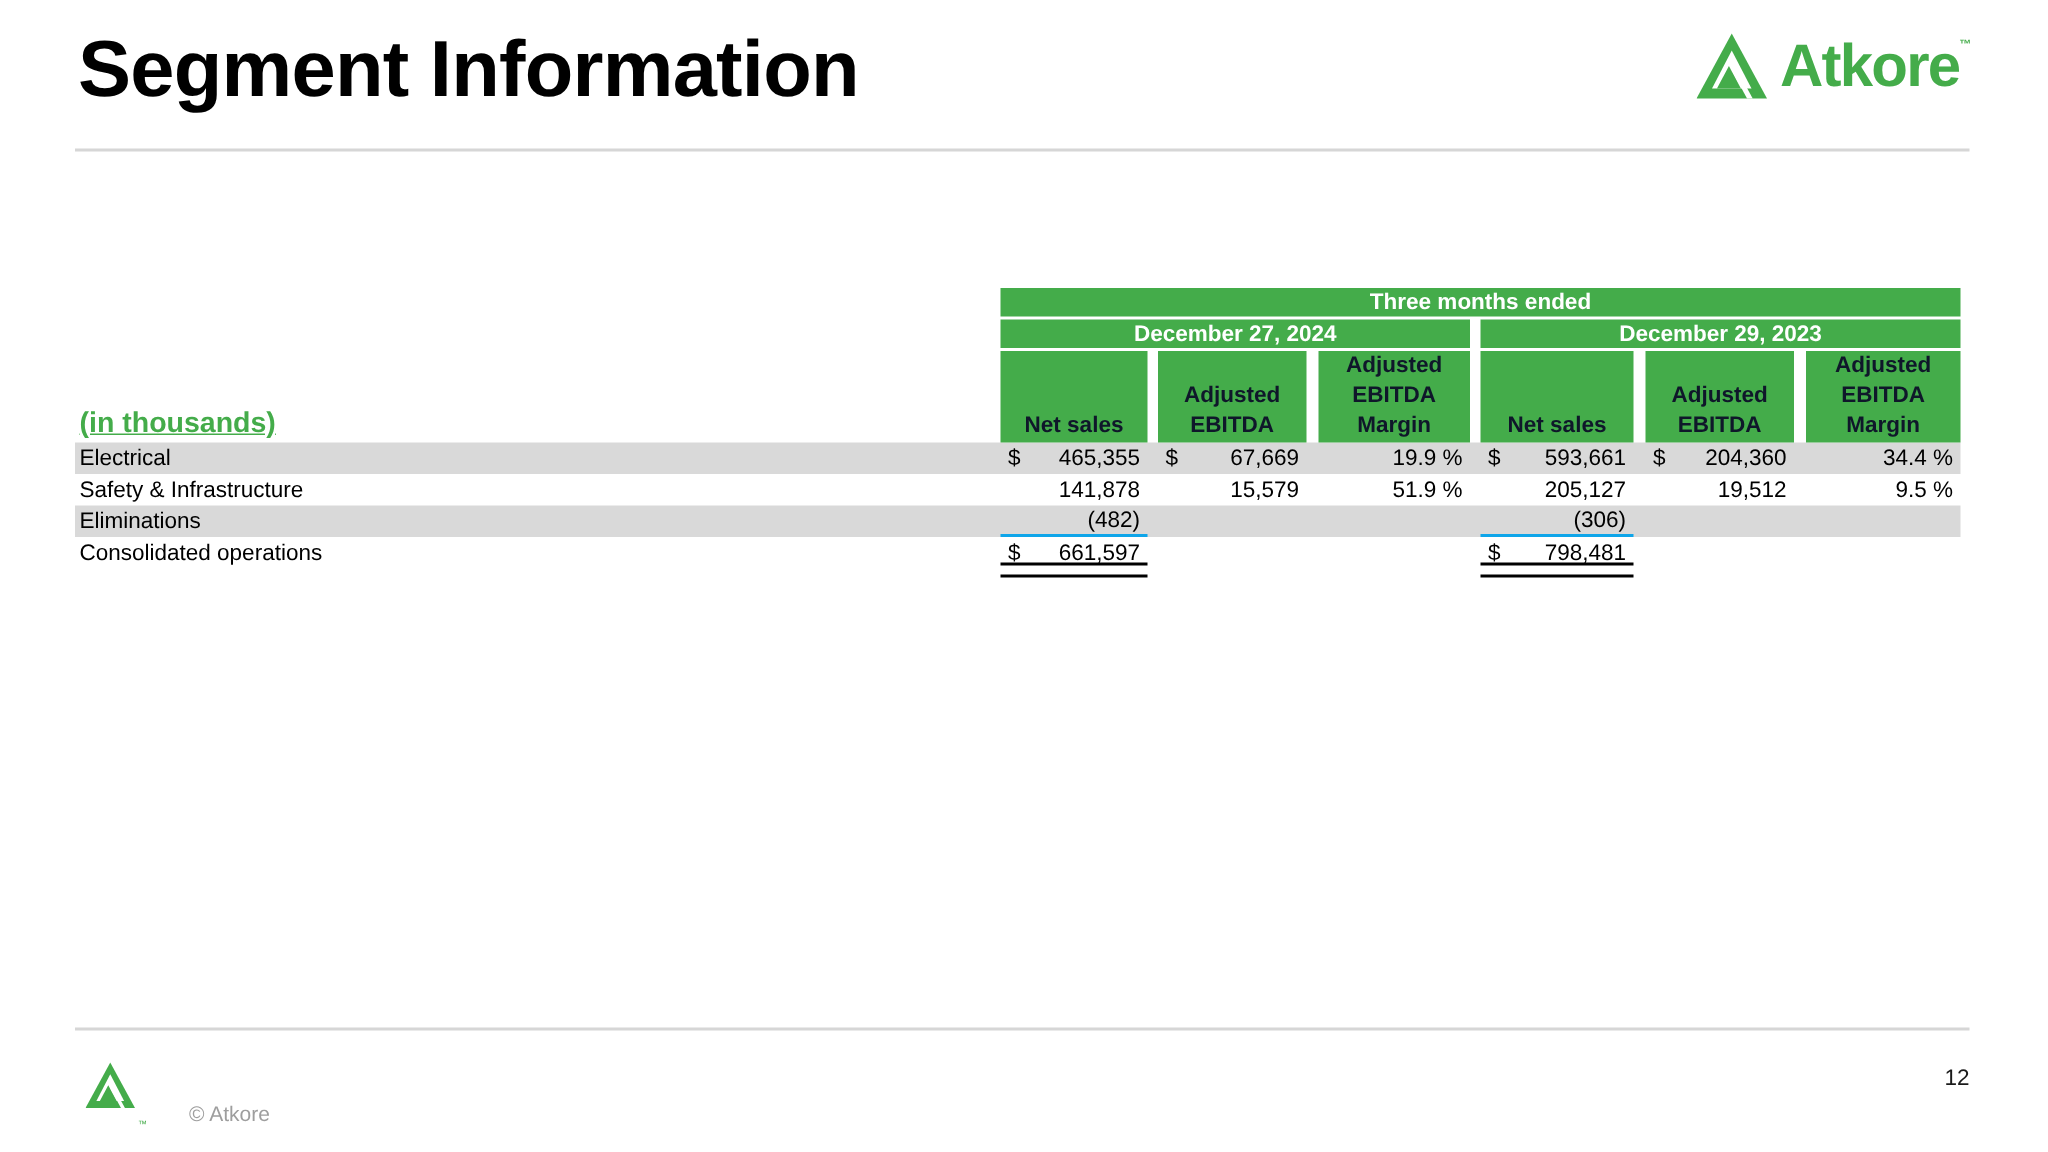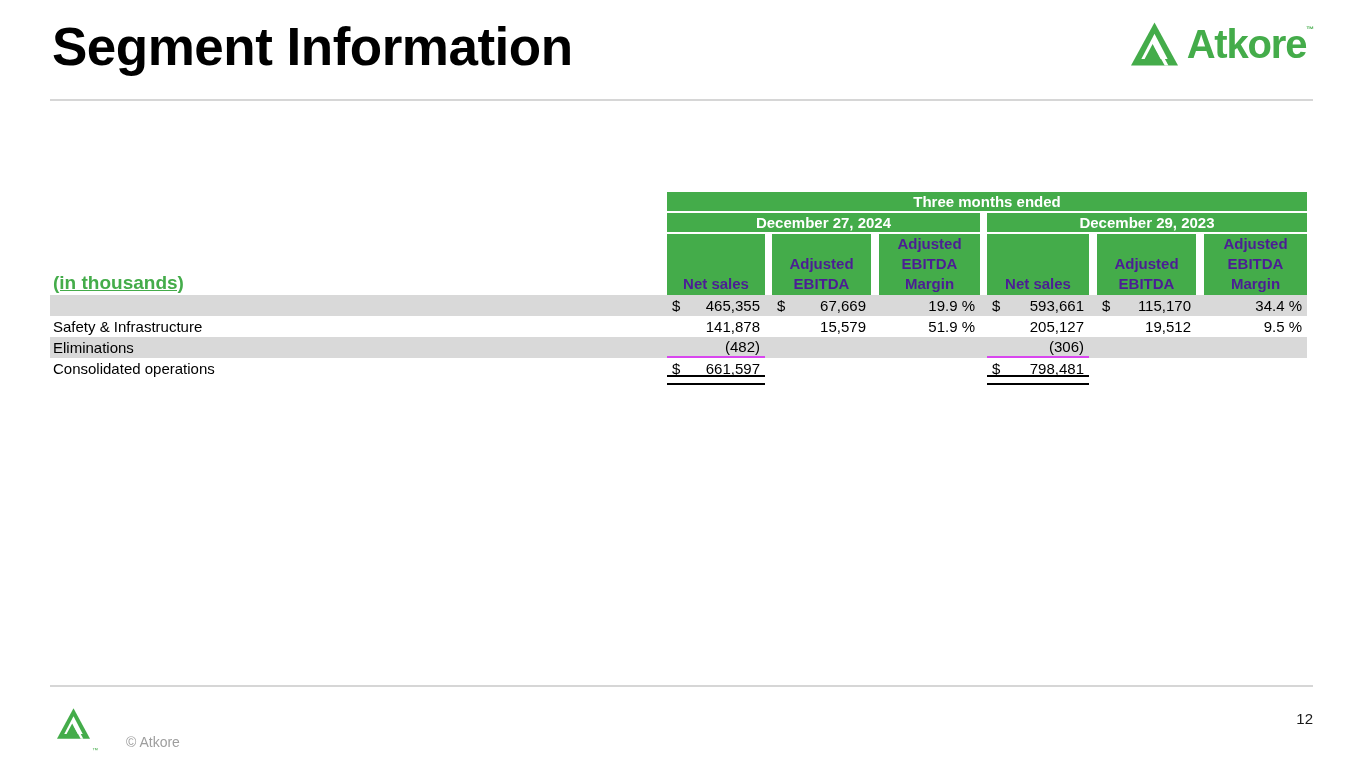--- a/index.html
+++ b/index.html
@@ -53,21 +53,21 @@
     display:flex;align-items:center;justify-content:center;
     line-height:1;
   }
   .row-group{height:19px;margin-bottom:2px;}
   .row-periods{height:19px;margin-bottom:2px;}
   .span-all{grid-column:2 / 13;}
   .span-2024{grid-column:2 / 7;}
   .span-2023{grid-column:8 / 13;}
   .row-colhdr{height:61px;}
   .colhdr-cell{
-    background:var(--green);color:#4c1d95;font-weight:bold;
+    background:var(--green);color:#0f172a;font-weight:bold;
     display:flex;flex-direction:column;justify-content:flex-end;align-items:center;
     text-align:center;line-height:20px;padding-bottom:1px;
   }
   .units-cell{
     grid-column:1 / 2;
     display:flex;align-items:flex-end;
     padding:0 0 1px 3px;
   }
   .units-label{
     color:var(--green);font-weight:bold;text-decoration:underline;
@@ -77,21 +77,21 @@
   .data-row.striped{background:var(--stripe);}
   .row-label{
     grid-column:1 / 2;align-self:center;padding-left:3px;white-space:nowrap;
   }
   .cell{
     align-self:stretch;
     display:flex;align-items:center;justify-content:space-between;
     padding:0 5px;position:relative;
   }
   .cell .num{white-space:nowrap;}
-  .u-single{border-bottom:2px solid #d946ef;}
+  .u-single{border-bottom:2px solid #0ea5e9;}
   .u-double::after{
     content:"";position:absolute;left:0;right:0;bottom:-6px;height:6px;
     border-top:2px solid #000;border-bottom:2px solid #000;
   }
 
   
   .footer-left{
     position:absolute;left:57px;top:701px;
     display:flex;align-items:center;gap:15px;
   }
@@ -143,39 +143,40 @@
         <div class="colhdr-cell" style="grid-column: 4;">Adjusted EBITDA</div>
         <div class="colhdr-cell" style="grid-column: 6;">Adjusted EBITDA Margin</div>
         <div class="colhdr-cell" style="grid-column: 8;">Net sales</div>
         <div class="colhdr-cell" style="grid-column: 10;">Adjusted EBITDA</div>
         <div class="colhdr-cell" style="grid-column: 12;">Adjusted EBITDA Margin</div>
       </div>
 
     <div>
 
     <div class="grid-row data-row striped">
+          <div class="row-label">Electrical</div>
           <div class="cell" style="grid-column: 2;">
             <span class="cur">$</span>
             <span class="num">465,355</span>
           </div>
           <div class="cell" style="grid-column: 4;">
             <span class="cur">$</span>
             <span class="num">67,669</span>
           </div>
           <div class="cell" style="grid-column: 6;">
             <span class="cur"></span>
             <span class="num">19.9 %</span>
           </div>
           <div class="cell" style="grid-column: 8;">
             <span class="cur">$</span>
             <span class="num">593,661</span>
           </div>
           <div class="cell" style="grid-column: 10;">
             <span class="cur">$</span>
-            <span class="num">115,170</span>
+            <span class="num">204,360</span>
           </div>
           <div class="cell" style="grid-column: 12;">
             <span class="cur"></span>
             <span class="num">34.4 %</span>
           </div>
         </div>
         <div class="grid-row data-row">
           <div class="row-label">Safety &amp; Infrastructure</div>
           <div class="cell" style="grid-column: 2;">
             <span class="cur"></span>

